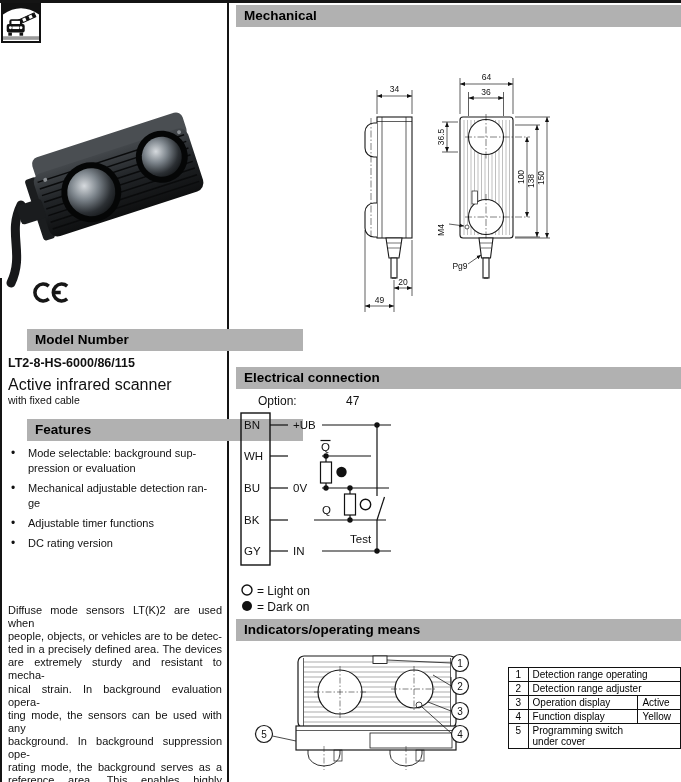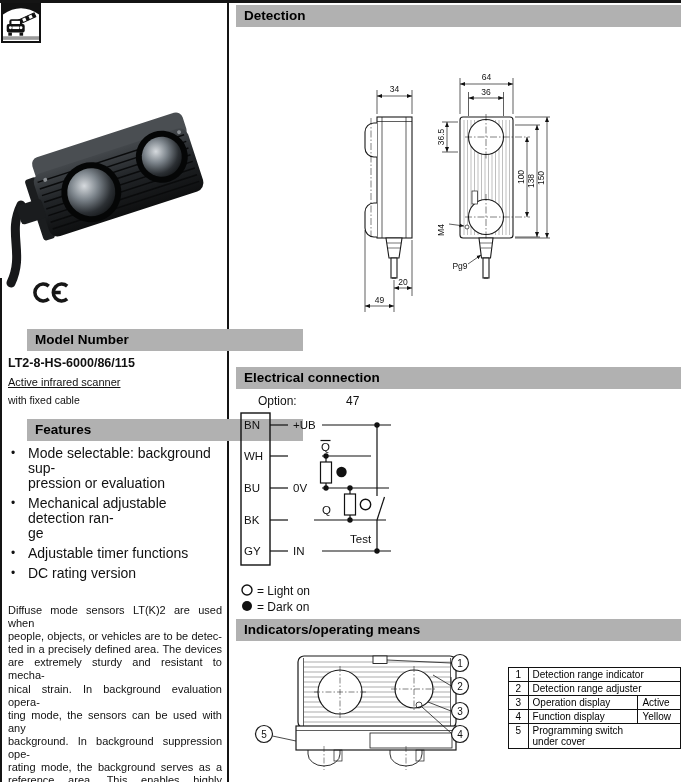--- a/index.html
+++ b/index.html
@@ -13,25 +13,25 @@
        font-weight:bold;font-size:13.5px;padding-left:8px;box-sizing:border-box;color:#000;}
   .bar.l{left:0;width:276px;margin-left:27px;}
   .bar.r{left:236px;width:445px;}
 
   .prodicon{position:absolute;left:1px;top:3px;width:40px;height:40px;border:2px solid #111;
             box-sizing:border-box;background:#fff;}
   .photo{position:absolute;left:5px;top:55px;}
   .ce{position:absolute;left:30px;top:281px;}
 
   .model{position:absolute;left:8px;top:356px;font-weight:bold;font-size:12.5px;}
-  .subtitle{position:absolute;left:8px;top:376px;font-size:11px;text-decoration:underline;}
+  .subtitle{position:absolute;left:8px;top:376px;font-size:16px;}
   .cablenote{position:absolute;left:8px;top:394px;font-size:10.5px;}
 
   .features{position:absolute;left:8px;top:446px;width:216px;}
-  .feat{position:relative;padding-left:20px;font-size:14px;line-height:15px;
+  .feat{position:relative;padding-left:20px;font-size:11px;line-height:15px;
         margin-bottom:5px;white-space:pre-line;}
   .feat::before{content:"\2022";position:absolute;left:3px;top:0;font-size:12px;}
 
   .pinfo{position:absolute;left:8px;top:604px;width:214px;font-size:11px;line-height:13.1px;}
   .pline{text-align:justify;text-align-last:justify;}
   .pline:last-child{text-align-last:left;}
 
   .dims-svg{position:absolute;left:236px;top:28px;}
   .elec-svg{position:absolute;left:238px;top:392px;}
   .ind-svg{position:absolute;left:238px;top:646px;}
@@ -148,21 +148,21 @@
     <div class="pline">ted in a precisely defined area. The devices</div>
     <div class="pline">are extremely sturdy and resistant to mecha-</div>
     <div class="pline">nical strain. In background evaluation opera-</div>
     <div class="pline">ting mode, the sensors can be used with any</div>
     <div class="pline">background. In background suppression ope-</div>
     <div class="pline">rating mode, the background serves as a</div>
     <div class="pline">reference area. This enables highly reflective</div>
 
   </div>
 
-  <div class="bar r" style="top:5px">Detection</div>
+  <div class="bar r" style="top:5px">Mechanical</div>
 
   <svg class="dims-svg" width="445" height="310" viewBox="0 0 445 310">
     <defs>
       <marker id="ah" markerWidth="9" markerHeight="9" refX="7.5" refY="4" orient="auto-start-reverse">
         <path d="M0,1 L7.5,4 L0,7 Z" fill="#111"></path>
       </marker>
       <marker id="ah2" markerWidth="8" markerHeight="8" refX="6.5" refY="3.5" orient="auto">
         <path d="M0,0.8 L6.5,3.5 L0,6.2 Z" fill="#111"></path>
       </marker>
     </defs>
@@ -398,21 +398,21 @@
       <text x="222" y="68.5">3</text>
       <text x="222" y="91.5">4</text>
       <text x="26" y="91.5">5</text>
     </g>
   </svg>
 
   <table class="itable">
     <tbody>
       <tr>
         <td class="num">1</td>
-        <td class="lbl" colspan="2">Detection range indicator</td>
+        <td class="lbl" colspan="2">Detection range operating</td>
       </tr>
       <tr>
         <td class="num">2</td>
         <td class="lbl" colspan="2">Detection range adjuster</td>
       </tr>
       <tr>
         <td class="num">3</td>
         <td class="lbl">Operation display</td>
         <td class="clr">Active</td>
       </tr>

